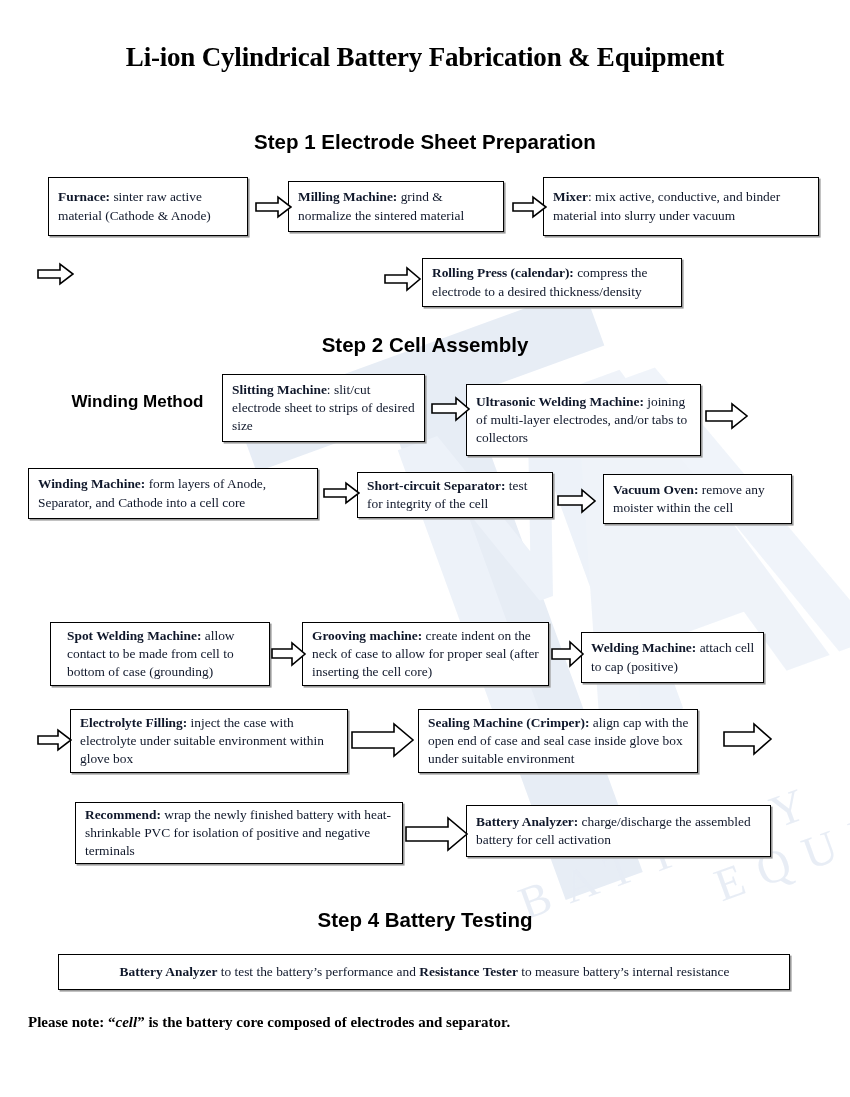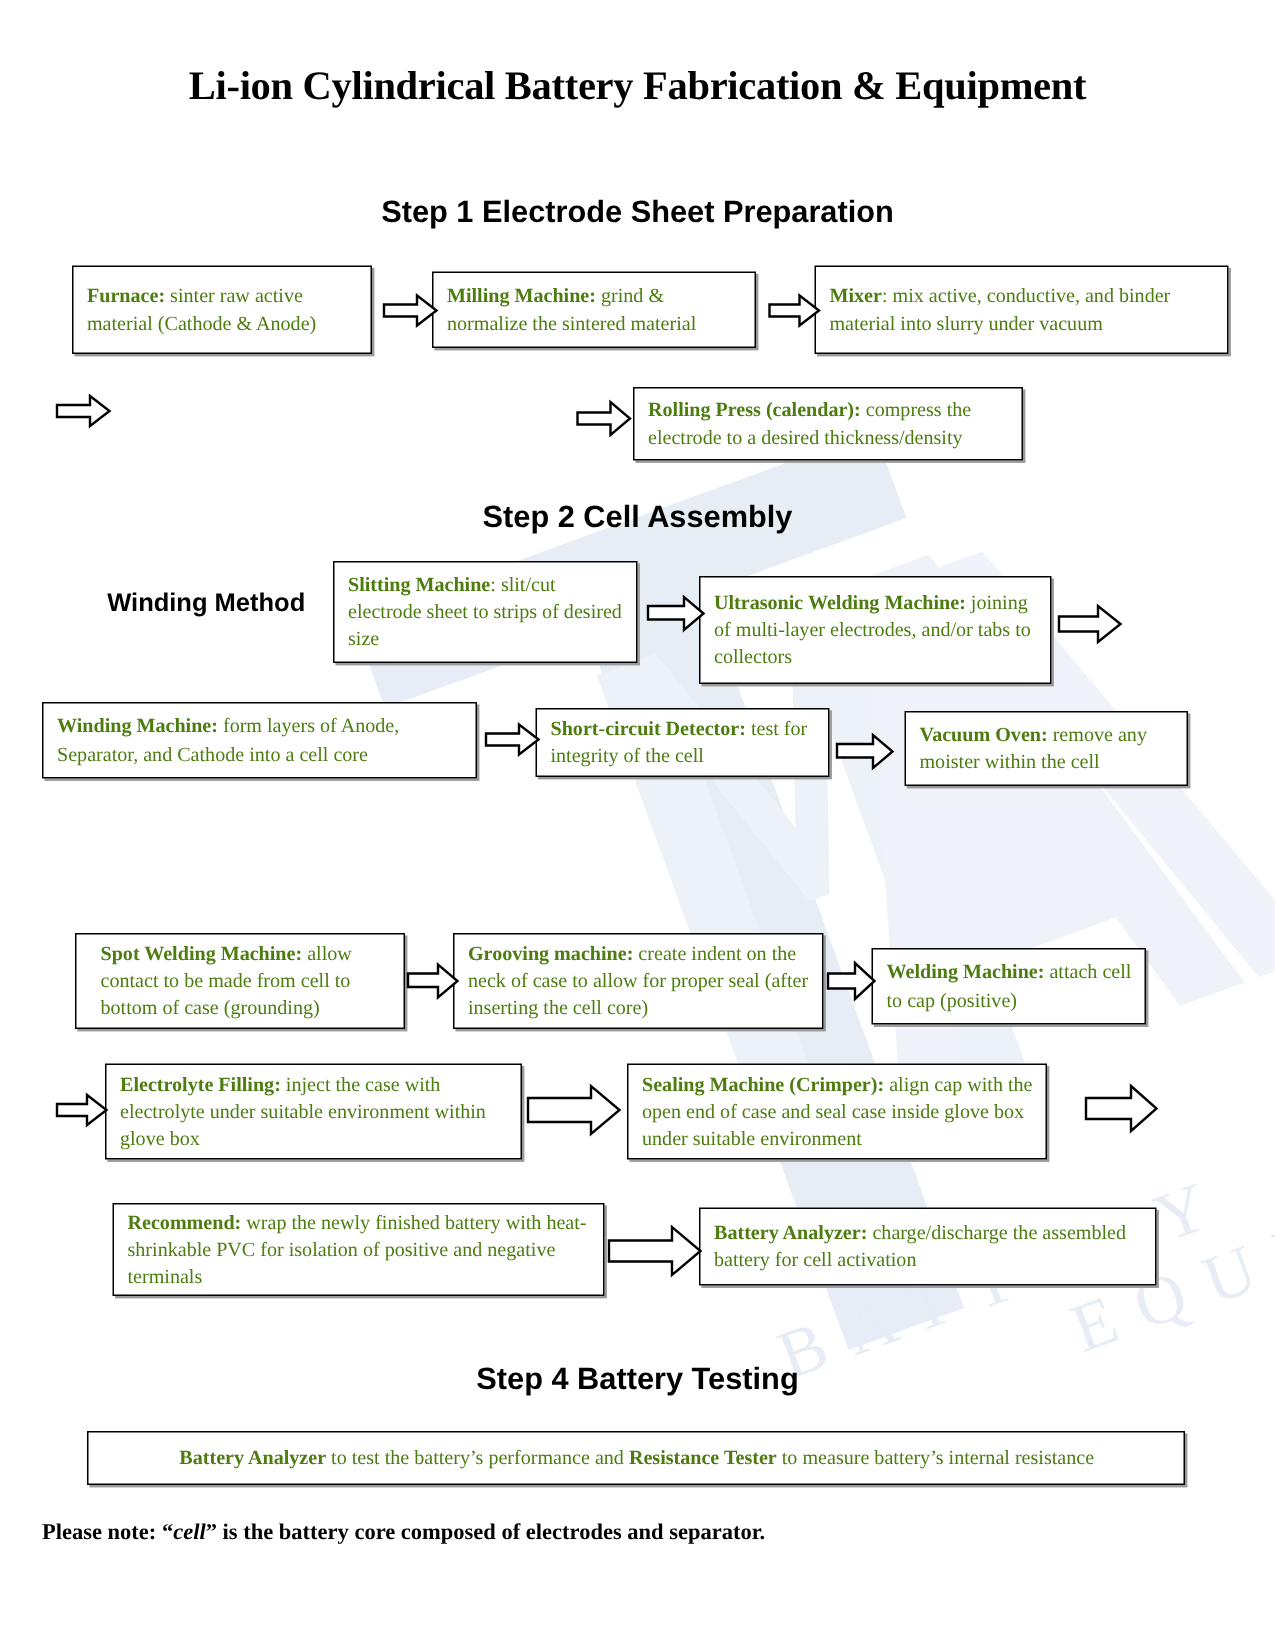--- a/index.html
+++ b/index.html
@@ -58,21 +58,21 @@
   
   .box{
     position:absolute;
     box-sizing:border-box;
     border:1.3px solid #000;
     background:#ffffff;
     box-shadow:1.6px 1.6px 0 0 #9a9a9a;
     font-family:"Liberation Serif", serif;
     font-size:13.4px;
     line-height:18.2px;
-    color:#4d7c0f;
+    color:#0f172a;
     padding:6px 8px 6px 9px;
     display:flex;
     align-items:center;
     z-index:3;
   }
   .box .inner{width:100%;}
   .box b{font-weight:bold;}
 
   
   #footnote{
@@ -187,21 +187,21 @@
     <span class="inner"><b>Winding Machine:</b><span> form layers of Anode, Separator, and Cathode into a cell core</span></span>
   </div>
 
   <div class="arrow" style="left:324px;top:481px;">
     <svg width="36" height="24" viewBox="0 0 36 24">
       <path d="M0 8 L22 8 L22 2 L35 12 L22 22 L22 16 L0 16 Z" fill="#ffffff" stroke="#000" stroke-width="1.6"></path>
     </svg>
   </div>
 
   <div class="box" style="left:357px;top:472px;width:196px;height:46px;">
-    <span class="inner"><b>Short-circuit Detector:</b><span> test for integrity of the cell</span></span>
+    <span class="inner"><b>Short-circuit Separator:</b><span> test for integrity of the cell</span></span>
   </div>
 
   <div class="arrow" style="left:558px;top:488px;">
     <svg width="38" height="26" viewBox="0 0 38 26">
       <path d="M0 8 L24 8 L24 2 L37 13 L24 24 L24 17 L0 17 Z" fill="#ffffff" stroke="#000" stroke-width="1.6"></path>
     </svg>
   </div>
 
   <div class="box" style="left:603px;top:474px;width:189px;height:50px;">
     <span class="inner"><b>Vacuum Oven:</b><span> remove any moister within the cell</span></span>

